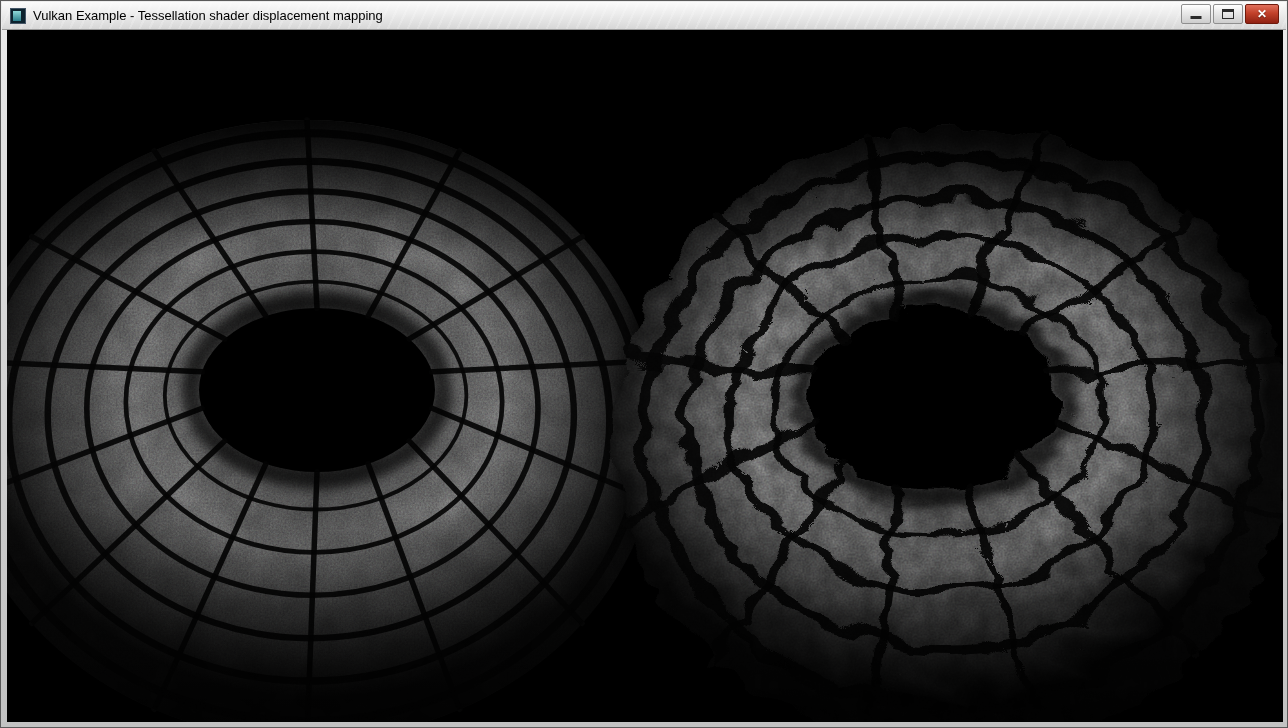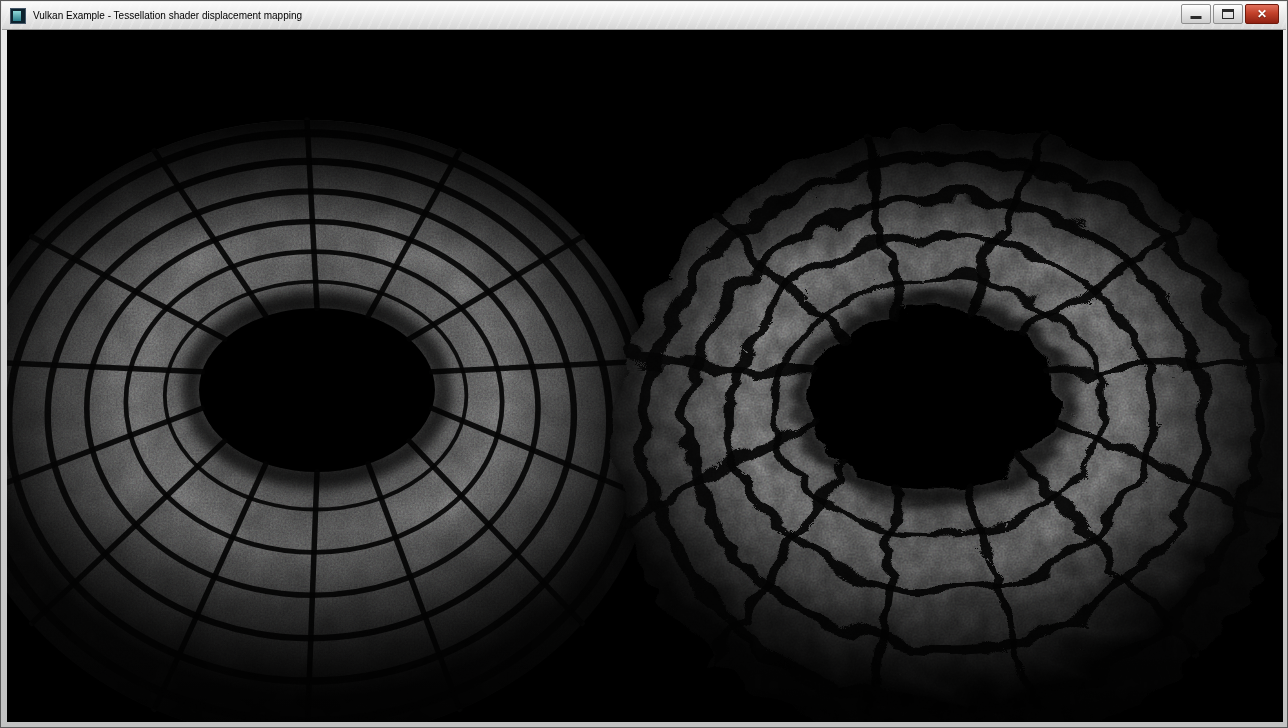--- a/index.html
+++ b/index.html
@@ -12,21 +12,21 @@
 
   .titlebar{position:absolute;top:1px;left:1px;right:1px;height:28px;
     background:linear-gradient(180deg,#fbfbfb,#ececec 45%,#d7d7d7);
     border-bottom:1px solid #9a9a9a;display:flex;align-items:center;padding:0 8px}
   .titlebar::after{content:"";position:absolute;inset:0;pointer-events:none;opacity:.35;
     background:repeating-linear-gradient(115deg,rgba(255,255,255,.55) 0 2px,rgba(0,0,0,0) 2px 9px)}
   .app-icon{position:relative;z-index:1;width:16px;height:16px;margin-right:7px;flex:0 0 auto;
     background:#0c222e;border:1px solid #456;display:inline-flex}
   .app-icon-inner{width:8px;height:10px;margin:2px 0 0 2px;
     background:linear-gradient(180deg,#8fd8d8,#2b7f8c)}
-  .title{position:relative;z-index:1;font-size:10px;color:#000;white-space:nowrap}
+  .title{position:relative;z-index:1;font-size:13px;color:#000;white-space:nowrap}
 
   .controls{position:absolute;z-index:2;right:8px;top:3px;display:flex;gap:2px}
   .wbtn{position:relative;width:30px;height:20px;border:1px solid #8f8f8f;border-radius:2px;
     background:linear-gradient(180deg,#ffffff,#e8e8e8 45%,#cdcdcd);cursor:pointer;
     display:flex;align-items:center;justify-content:center;padding:0}
   .wbtn.close{width:34px;border-color:#6e190b;
     background:linear-gradient(180deg,#e0705c,#c2412a 45%,#8f2112)}
   .g-min{position:absolute;left:50%;transform:translateX(-50%);bottom:4px;width:11px;height:3px;background:#2a2a2a}
   .g-max{width:12px;height:10px;border:1px solid #2a2a2a;border-top-width:3px}
   .g-close{color:#fff;font-size:12px;font-weight:bold;line-height:18px;text-shadow:0 1px 1px rgba(0,0,0,.45)}

